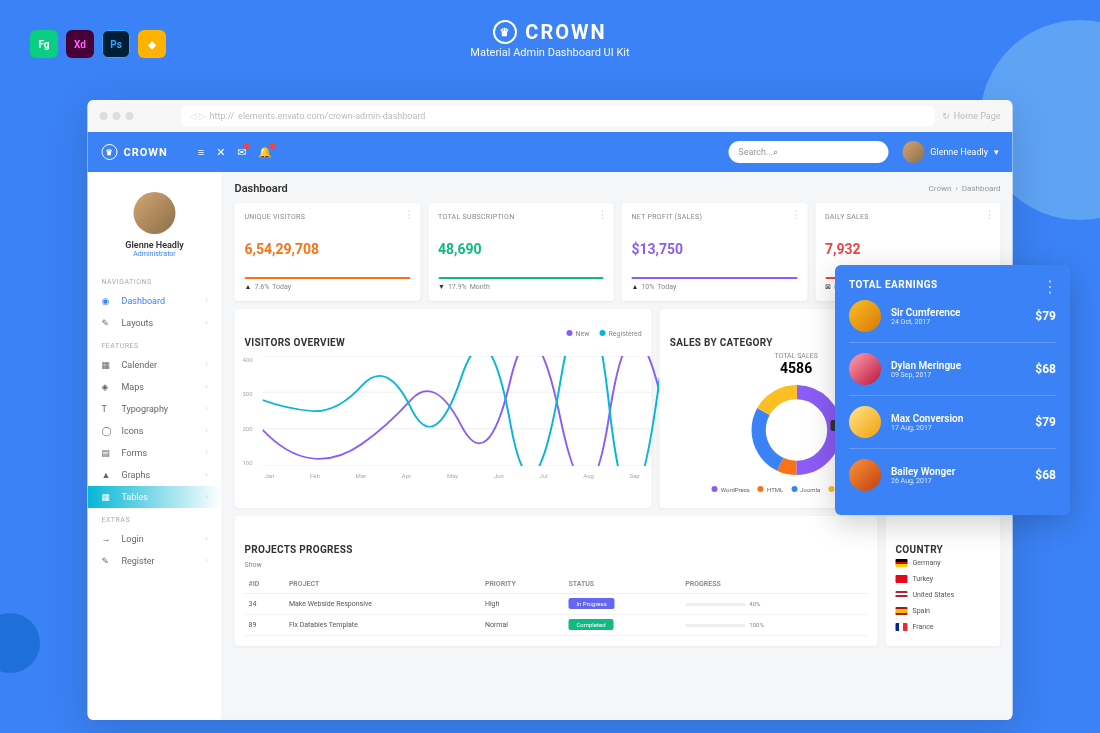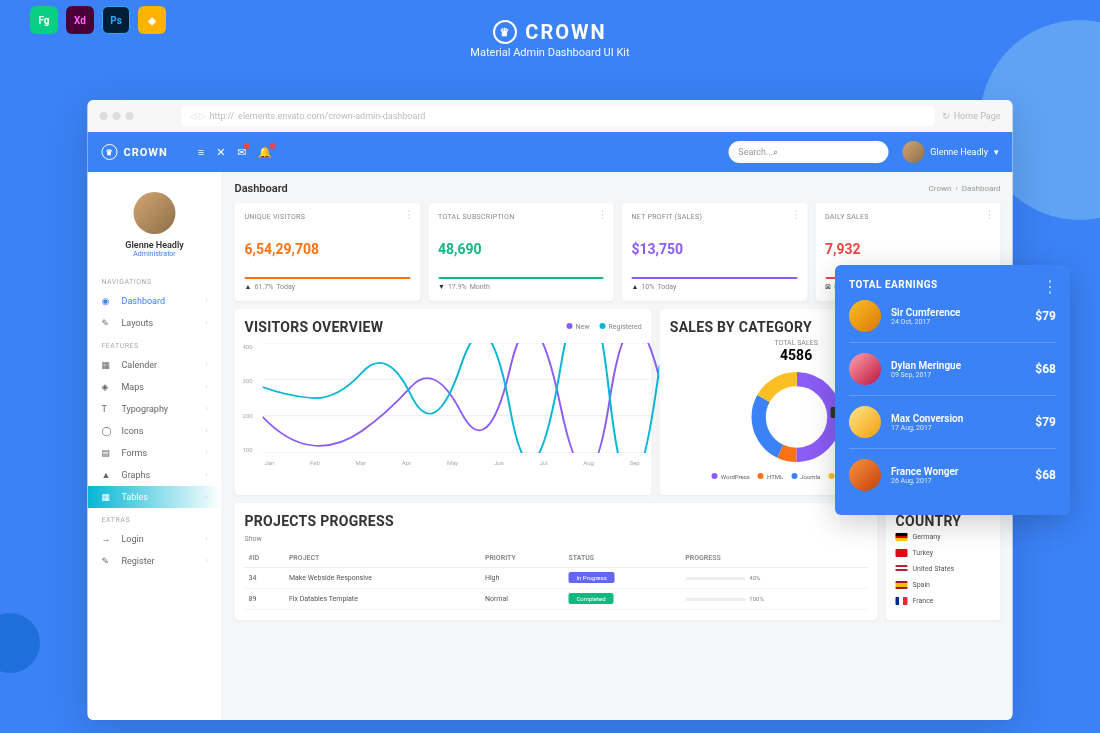--- a/index.html
+++ b/index.html
@@ -6,21 +6,21 @@
 body { background: #3b82f6; width: 1100px; height: 733px; overflow: hidden; position: relative; }
 
 .bg-shape-1 { position: absolute; right: -80px; top: 20px; width: 200px; height: 200px; background: #5fa3f5; border-radius: 50%; transform: rotate(45deg); }
 .bg-shape-2 { position: absolute; left: -20px; bottom: 60px; width: 60px; height: 60px; background: #1e6fd9; border-radius: 50%; }
 
 .hero { text-align: center; padding: 20px 0 12px; color: #fff; position: relative; }
 .hero-logo { display: inline-flex; align-items: center; gap: 8px; font-size: 20px; font-weight: 700; letter-spacing: 2px; }
 .hero-logo .crown-circ { width: 24px; height: 24px; border: 2px solid #fff; border-radius: 50%; display: inline-flex; align-items: center; justify-content: center; font-size: 11px; }
 .hero-sub { font-size: 11px; opacity: 0.95; margin-top: 2px; }
 
-.app-logos { position: absolute; top: 6px; left: 30px; display: flex; gap: 8px; }
+.app-logos { position: absolute; top: 30px; left: 30px; display: flex; gap: 8px; }
 .app-logo { width: 28px; height: 28px; border-radius: 6px; display: flex; align-items: center; justify-content: center; font-size: 10px; font-weight: 700; color: #fff; }
 .al-fg { background: #0acf83; } .al-xd { background: #470137; color: #ff61f6; } .al-ps { background: #001e36; color: #31a8ff; border: 1px solid #31a8ff; } .al-sk { background: #fdb300; color: #fff; }
 
 .window { position: absolute; top: 100px; left: 50%; transform: translateX(-50%); width: 925px; height: 620px; background: #fff; border-radius: 6px; box-shadow: 0 10px 40px rgba(0,0,0,0.15); overflow: hidden; }
 
 .browser-bar { height: 32px; background: #f7f7f7; display: flex; align-items: center; padding: 0 12px; gap: 8px; }
 .win-dots { display: flex; gap: 5px; } .win-dot { width: 8px; height: 8px; border-radius: 50%; background: #ddd; }
 .url-bar { flex: 1; background: #fff; height: 20px; border-radius: 3px; display: flex; align-items: center; padding: 0 8px; font-size: 9px; color: #bbb; margin-left: 40px; }
 .home-btn { font-size: 9px; color: #bbb; display: flex; align-items: center; gap: 4px; }
 
@@ -60,21 +60,21 @@
 .stat-label { font-size: 7px; color: #888; letter-spacing: 0.3px; text-transform: uppercase; }
 .stat-val { font-size: 14px; font-weight: 700; margin: 20px 0; }
 .stat-bar { height: 2px; border-radius: 1px; margin: 4px 0; }
 .stat-meta { font-size: 7px; color: #888; display: flex; align-items: center; gap: 3px; }
 .stat-meta .arr { color: #333; }
 .stat-more { position: absolute; right: 6px; top: 6px; color: #ccc; font-size: 10px; cursor: pointer; }
 
 .chart-row { display: flex; gap: 8px; }
 .chart-card { background: #fff; border-radius: 4px; padding: 10px; box-shadow: 0 1px 3px rgba(0,0,0,0.05); position: relative; }
 .vc { flex: 2.2; } .sc { flex: 1.4; } .inbox-c { width: 60px; }
-.card-title { font-size: 14px; font-weight: 700; color: #333; letter-spacing: 0.3px; text-transform: uppercase; }
+.card-title { font-size: 10px; font-weight: 700; color: #333; letter-spacing: 0.3px; text-transform: uppercase; margin-top: 18px; }
 .legend { display: flex; gap: 10px; font-size: 7px; color: #888; align-items: center; margin-left: auto; }
 .legend-dot { width: 6px; height: 6px; border-radius: 50%; display: inline-block; margin-right: 3px; }
 .card-head { display: flex; align-items: center; }
 
 .line-chart { position: relative; height: 110px; margin-top: 8px; }
 .line-chart svg { width: 100%; height: 100%; }
 .x-labels { display: flex; justify-content: space-between; font-size: 6px; color: #aaa; margin-top: 2px; padding: 0 2px; }
 .y-labels { position: absolute; left: -2px; top: 0; height: 100%; display: flex; flex-direction: column; justify-content: space-between; font-size: 6px; color: #aaa; }
 
 .donut-wrap { display: flex; flex-direction: column; align-items: center; position: relative; }
@@ -262,21 +262,21 @@
       </div>
 
       <div class="stat-row">
         <div class="stat-card">
           <div class="stat-more">⋮</div>
           <div class="stat-label">UNIQUE VISITORS</div>
           <div class="stat-val" style="color:#f97316;">6,54,29,708</div>
           <div class="stat-bar" style="background:#f97316;"></div>
           <div class="stat-meta">
               <span class="arr">▲</span> 
-              <span>61.7%</span> 
+              <span>7.6%</span> 
               <span>Today</span>
             </div>
         </div>
         <div class="stat-card">
           <div class="stat-more">⋮</div>
           <div class="stat-label">TOTAL SUBSCRIPTION</div>
           <div class="stat-val" style="color:#10b981;">48,690</div>
           <div class="stat-bar" style="background:#10b981;"></div>
           <div class="stat-meta">
               <span class="arr">▼</span> 
@@ -464,18 +464,18 @@
     <div class="ov-av ova4"></div>
     <div>
         <div class="ov-name">Max Conversion</div>
         <div class="ov-date">17 Aug, 2017</div>
       </div>
     <div class="ov-amt">$79</div>
   </div>
   <div class="ov-item">
     <div class="ov-av ova5"></div>
     <div>
-        <div class="ov-name">France Wonger</div>
+        <div class="ov-name">Bailey Wonger</div>
         <div class="ov-date">26 Aug, 2017</div>
       </div>
     <div class="ov-amt">$68</div>
   </div>
 </div>
 
 </body></html>

